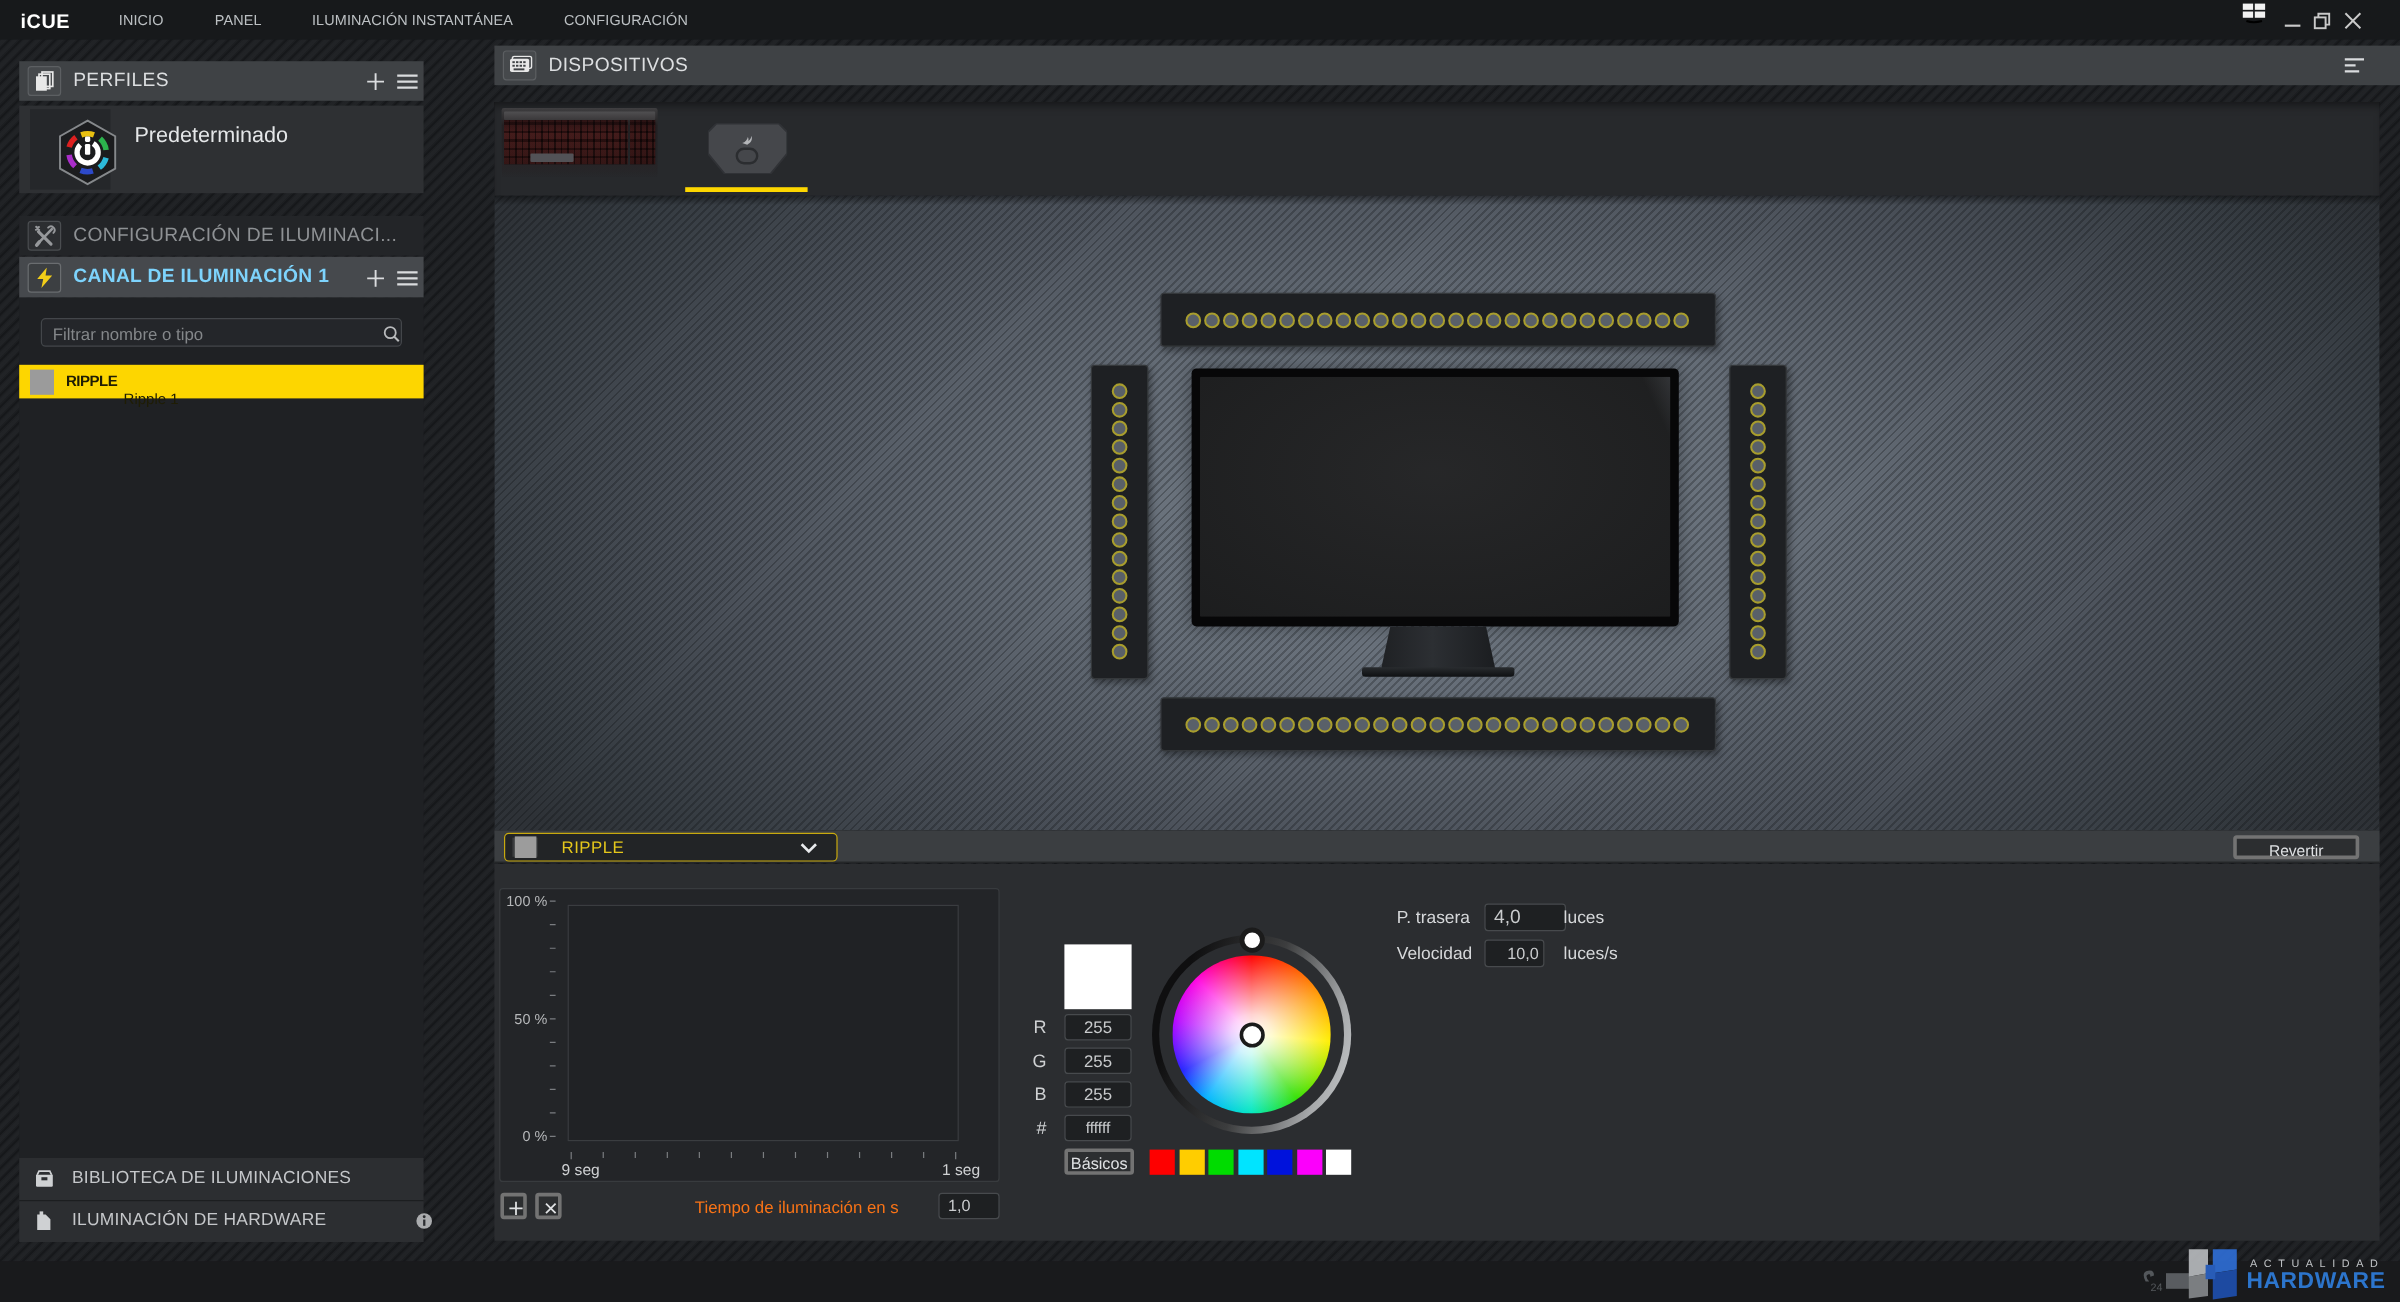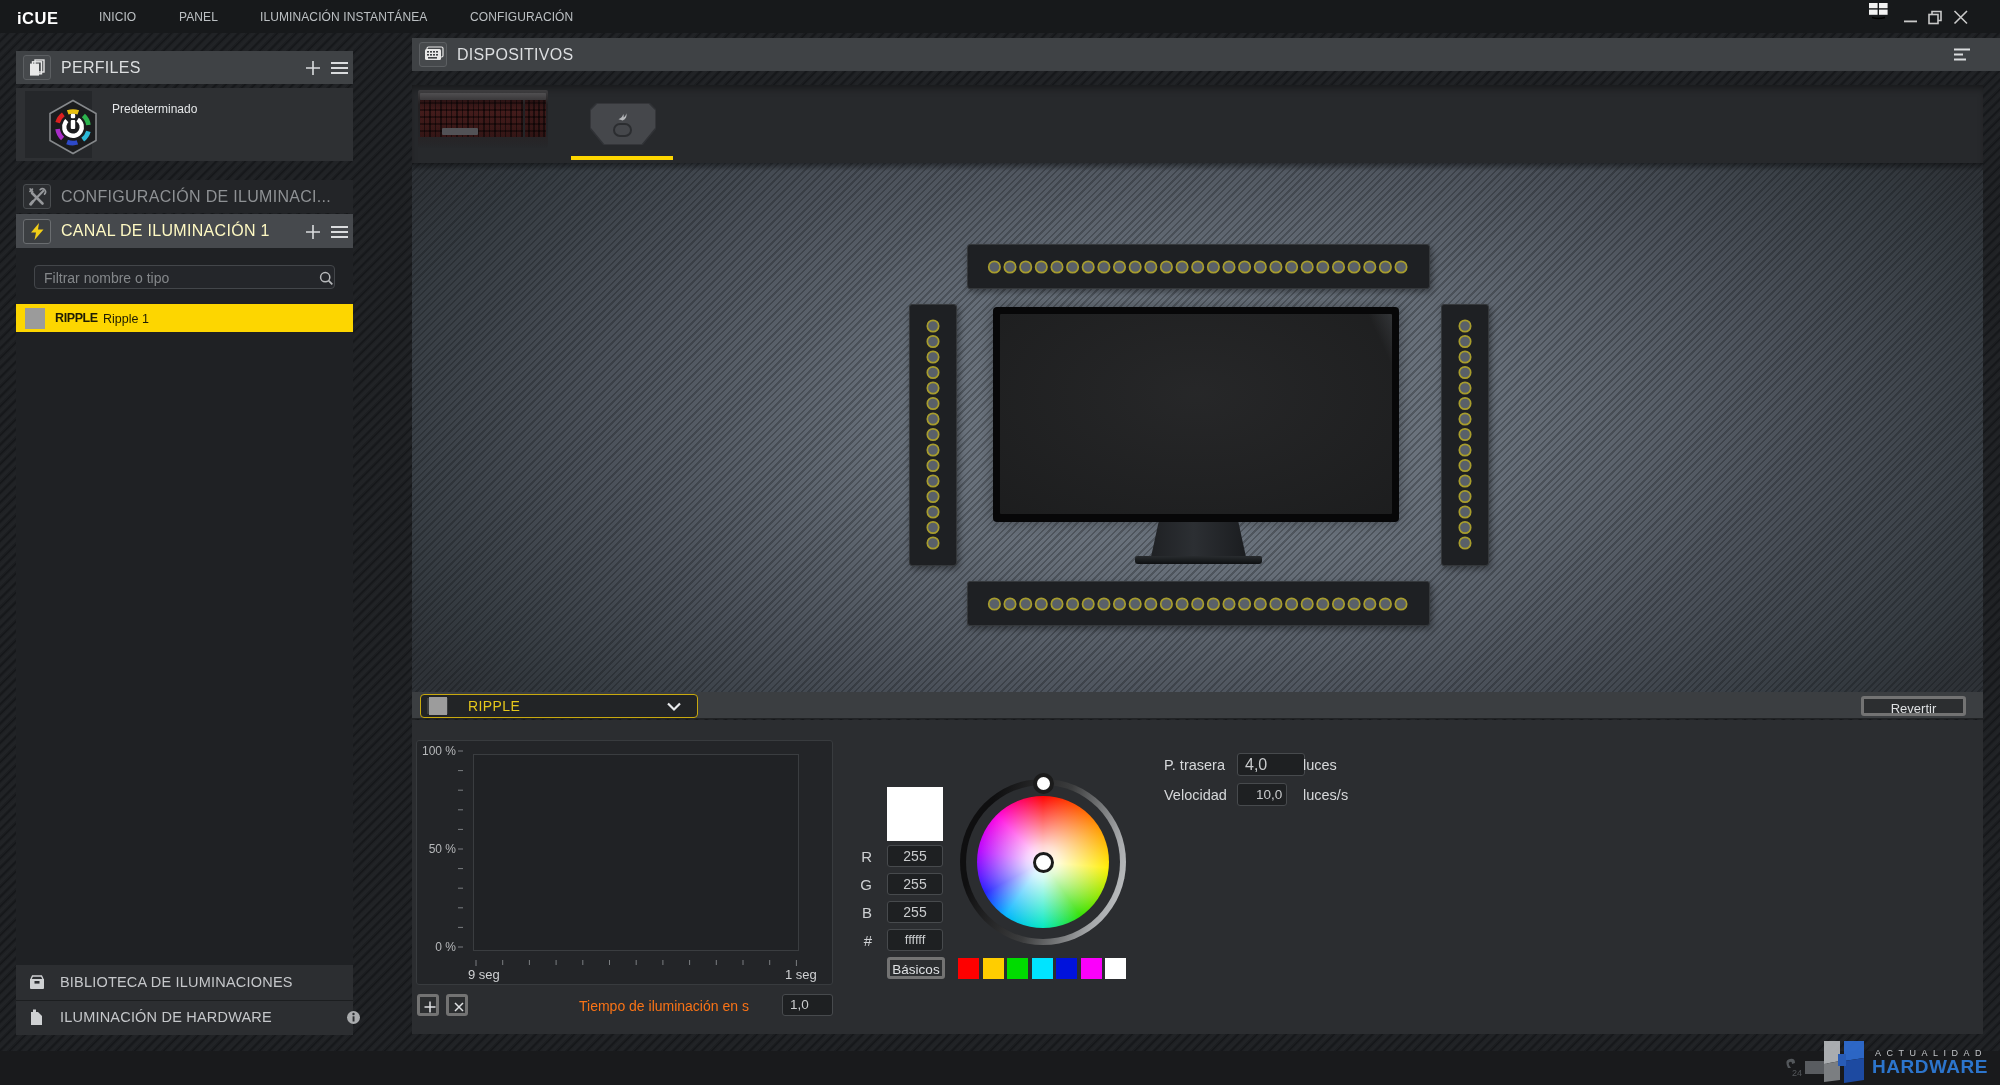--- a/index.html
+++ b/index.html
@@ -74,21 +74,21 @@
       <path d="M 10.4 -11.5 A 15.5 15.5 0 0 1 15.4 -2.0" stroke="#2cb34d"></path>
       <path d="M 15.4 4.4 A 15.5 15.5 0 0 1 9.7 12.7" stroke="#2cb9da"></path>
       <path d="M 4.4 15.4 A 15.5 15.5 0 0 1 -5.9 15.0" stroke="#2d49c9"></path>
       <path d="M -10.4 11.5 A 15.5 15.5 0 0 1 -15.4 2.0" stroke="#a92dc9"></path>
       <path d="M -15.4 -4.4 A 15.5 15.5 0 0 1 -9.7 -12.7" stroke="#dd2020"></path>
       <circle r="8.8" transform="rotate(302)" stroke="#fff" stroke-width="4.4" stroke-dasharray="43.4 11.9" stroke-linecap="butt"></circle>
       <rect x="-2.2" y="-13.3" width="4.4" height="4.6" rx="1.2" fill="#fff" stroke="none"></rect>
       <rect x="-2.2" y="-7" width="4.4" height="9" rx="1" fill="#fff" stroke="none"></rect>
     </g>
   </svg>
-  <div class="abs" style="left:96px; top:14px; font-size:12px; color:#e4e6e8;">Predeterminado</div>
+  <div class="abs" style="left:96px; top:14px; font-size:18px; color:#e4e6e8;">Predeterminado</div>
 </div>
 
 <div class="abs hdr" style="top:180px; background:#232528;">
   <div class="iconbox" style="background:#2c2e31; border-color:#4a4d50;"></div>
   <svg class="abs" style="left:11px; top:6px;" width="21" height="21" viewBox="0 0 21 21">
     <g stroke="#96989b" stroke-linecap="round">
       <path d="M5 7 L15.5 17.5" stroke-width="2.6"></path>
       <path d="M3.2 3 L5.6 5.6 M3 5.4 L5.4 3.2" stroke-width="1.8"></path>
       <path d="M16.2 5 L6.5 15" stroke-width="2.2"></path>
       <path d="M17.5 3.5 a3.2 3.2 0 0 0 -4.4 0.2 M17.7 3.7 a3.2 3.2 0 0 1 -0.2 4.4" stroke-width="1.6" fill="none"></path>
@@ -96,39 +96,39 @@
     </g>
   </svg>
   <div class="ttl" style="color:#8e9194;">CONFIGURACIÓN DE ILUMINACI...</div>
 </div>
 
 <div class="abs hdr" style="top:214px; height:34px; background:#46494d;">
   <div class="iconbox" style="top:4.5px; background:#3c3f42; border-color:#6a6d70;"></div>
   <svg class="abs" style="left:14px; top:9px;" width="15" height="17" viewBox="0 0 15 17">
     <polygon points="9,0 1,9.5 6,9.5 4.5,17 13.5,6.5 8,6.5" fill="#f2ce18"></polygon>
   </svg>
-  <div class="ttl" style="color:#fef9c3;">CANAL DE ILUMINACIÓN 1</div>
+  <div class="ttl" style="color:#7dd3fc;font-weight:bold;">CANAL DE ILUMINACIÓN 1</div>
   <svg class="abs" style="left:288px; top:9.5px;" width="46" height="16" viewBox="0 0 46 16">
     <path d="M9 1 v14 M2 8 h14" stroke="#dadcde" stroke-width="1.6"></path>
     <path d="M27 3 h17 M27 8 h17 M27 13 h17" stroke="#dadcde" stroke-width="2"></path>
   </svg>
 </div>
 
 <div class="abs" style="left:16px; top:248px; width:337px; height:717px; background:#1f2124;">
   <div class="abs" style="left:18px; top:17px; width:301px; height:24px; background:#24262a; border:1px solid #43464a; border-radius:4px;">
     <div class="abs" style="left:9px; top:2px; line-height:20px; font-size:14px; color:#84878a;">Filtrar nombre o tipo</div>
     <svg class="abs" style="left:284px; top:4.5px;" width="15" height="15" viewBox="0 0 15 15">
       <circle cx="6.2" cy="6.2" r="4.6" fill="none" stroke="#b8babc" stroke-width="1.5"></circle>
       <path d="M9.6 9.6 L13.3 13.3" stroke="#b8babc" stroke-width="1.7"></path>
     </svg>
   </div>
   <div class="abs" style="left:0; top:56px; width:337px; height:28px; background:#fdd600;">
     <div class="abs" style="left:9px; top:3.5px; width:20px; height:21px; background:#9b9b9b;"></div>
     <div class="abs" style="left:39px; top:6.5px; font-size:12.5px; font-weight:bold; color:#1f1d04; letter-spacing:-0.4px;">RIPPLE</div>
-    <div class="abs" style="left:87px; top:8px; font-size:12.5px; color:#1f1d04;">Ripple 1</div>
+    <div class="abs" style="left:87px; top:22px; font-size:12.5px; color:#1f1d04;">Ripple 1</div>
   </div>
 </div>
 
 <div class="abs" style="left:16px; top:965px; width:337px; height:70px; background:#2c2e31;">
   <div class="abs" style="left:0; top:35px; width:337px; height:1px; background:#1c1e20;"></div>
   <svg class="abs" style="left:13px; top:10px;" width="16" height="15" viewBox="0 0 16 15">
     <path d="M1 4 h14 v9 a1 1 0 0 1 -1 1 h-12 a1 1 0 0 1 -1 -1 Z" fill="#cfd1d3"></path>
     <path d="M2 4 L3.5 1 h9 L14 4" fill="none" stroke="#cfd1d3" stroke-width="1.4"></path>
     <rect x="5.5" y="6" width="5" height="2.6" fill="#2c2e31"></rect>
   </svg>

